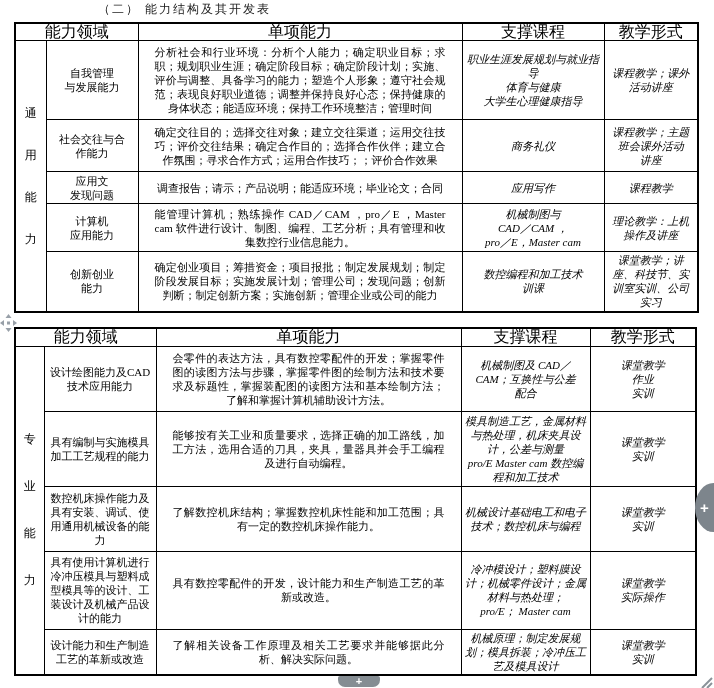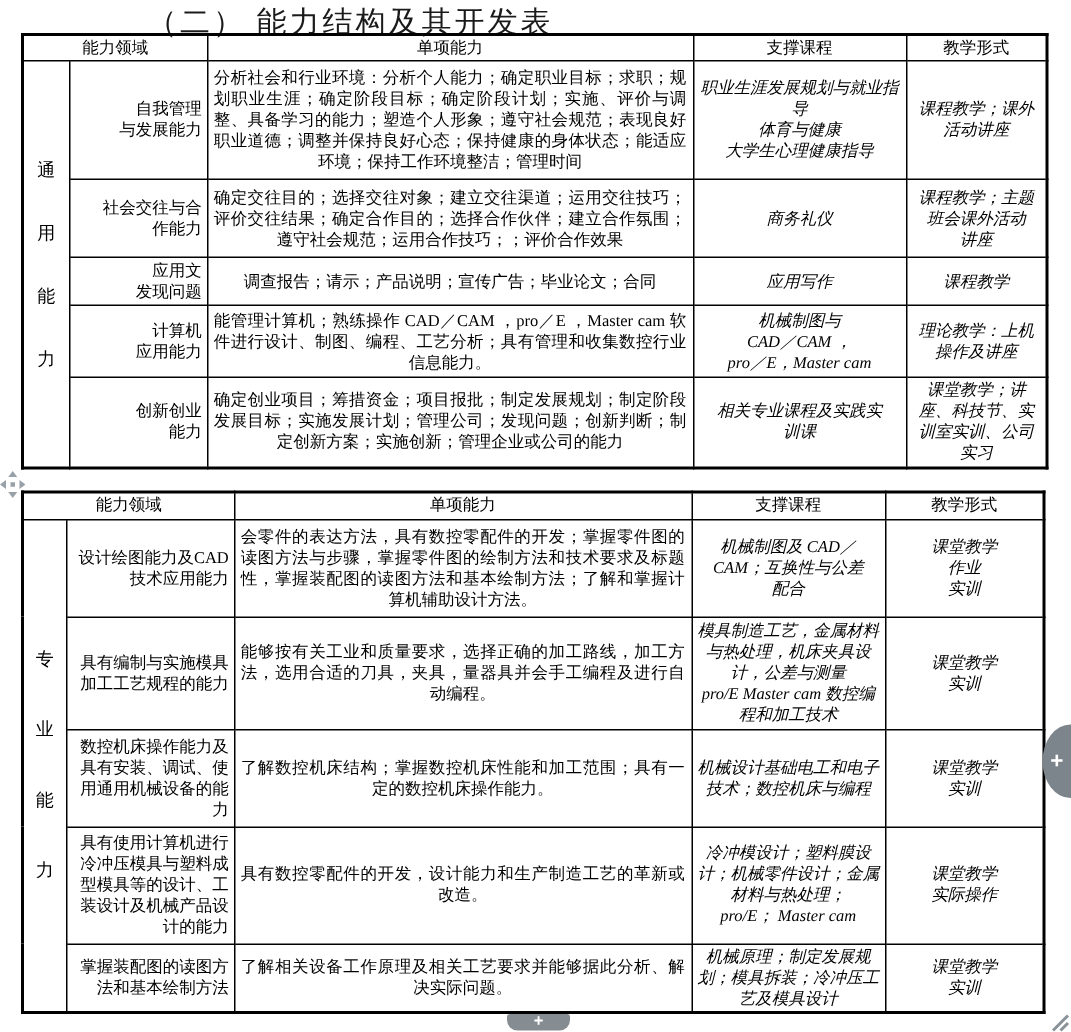--- a/index.html
+++ b/index.html
@@ -1,40 +1,40 @@
 <!DOCTYPE html>
 <html><head>
 <meta charset="utf-8">
 <style>
   html,body{margin:0;padding:0;}
   body{
     width:714px;height:688px;background:#ffffff;position:relative;overflow:hidden;
     font-family:"Liberation Serif","DejaVu Serif",serif;color:#000;
   }
   .doc-title{
-    position:absolute;left:98px;top:1px;font-size:20px;letter-spacing:2px;
+    position:absolute;left:98px;top:1px;font-size:12px;letter-spacing:2px;
     white-space:nowrap;color:#1a1a1a;
   }
   table.doc-table{
     position:absolute;border-collapse:collapse;table-layout:fixed;
     border:2px solid #000;
   }
   .doc-table th,.doc-table td{
     border:1px solid #000;padding:1px 3px;font-weight:normal;
     font-size:11px;line-height:14px;vertical-align:middle;text-align:center;
     overflow:hidden;
   }
-  .doc-table th{font-size:11px;line-height:14px;margin-top:27px;}
+  .doc-table th{font-size:16px;line-height:14px;margin-top:27px;}
   td.cell-domain{
     font-size:12px;line-height:42px;white-space:pre-line;padding:0;
   }
   #table2 td.cell-domain{line-height:47px;}
-  td.cell-ability{white-space:pre-line;text-align:right;}
+  td.cell-ability{white-space:pre-line;}
   td.cell-detail{
-    text-align:justify;text-align-last:center;padding:1px 4px;
+    text-align:justify;text-align-last:center;padding:1px 16px;
   }
   td.cell-courses,td.cell-format{white-space:pre-line;font-style:italic;}
   #table1{left:14px;top:22px;width:684px;}
   #table2{left:14px;top:327px;width:681px;}
   #table1 tr.hdr{height:15px;}
   #table1 tr.r0{height:79px;}
   #table1 tr.r1{height:52px;}
   #table1 tr.r2{height:32px;}
   #table1 tr.r3{height:48px;}
   #table1 tr.r4{height:60px;}
@@ -94,48 +94,48 @@
     <td class="cell-detail">分析社会和行业环境：分析个人能力；确定职业目标；求职；规划职业生涯；确定阶段目标；确定阶段计划；实施、评价与调整、具备学习的能力；塑造个人形象；遵守社会规范；表现良好职业道德；调整并保持良好心态；保持健康的身体状态；能适应环境；保持工作环境整洁；管理时间</td>
     <td class="cell-courses">职业生涯发展规划与就业指导
 体育与健康
 大学生心理健康指导</td>
     <td class="cell-format">课程教学；课外
 活动讲座</td>
   </tr>
   <tr class="r1">
     <td class="cell-ability">社会交往与合
 作能力</td>
-    <td class="cell-detail">确定交往目的；选择交往对象；建立交往渠道；运用交往技巧；评价交往结果；确定合作目的；选择合作伙伴；建立合作氛围；遵守社会规范；运用合作技巧；；评价合作效果</td>
+    <td class="cell-detail">确定交往目的；选择交往对象；建立交往渠道；运用交往技巧；评价交往结果；确定合作目的；选择合作伙伴；建立合作氛围；寻求合作方式；运用合作技巧；；评价合作效果</td>
     <td class="cell-courses">商务礼仪</td>
     <td class="cell-format">课程教学；主题
 班会课外活动
 讲座</td>
   </tr>
   <tr class="r2">
     <td class="cell-ability">应用文
 发现问题</td>
-    <td class="cell-detail">调查报告；请示；产品说明；宣传广告；毕业论文；合同</td>
+    <td class="cell-detail">调查报告；请示；产品说明；能适应环境；毕业论文；合同</td>
     <td class="cell-courses">应用写作</td>
     <td class="cell-format">课程教学</td>
   </tr>
   <tr class="r3">
     <td class="cell-ability">计算机
 应用能力</td>
     <td class="cell-detail">能管理计算机；熟练操作 CAD／CAM ，pro／E ，Master cam 软件进行设计、制图、编程、工艺分析；具有管理和收集数控行业信息能力。</td>
     <td class="cell-courses">机械制图与
 CAD／CAM ，
 pro／E，Master cam</td>
     <td class="cell-format">理论教学：上机
 操作及讲座</td>
   </tr>
   <tr class="r4">
     <td class="cell-ability">创新创业
 能力</td>
     <td class="cell-detail">确定创业项目；筹措资金；项目报批；制定发展规划；制定阶段发展目标；实施发展计划；管理公司；发现问题；创新判断；制定创新方案；实施创新；管理企业或公司的能力</td>
-    <td class="cell-courses">相关专业课程及实践实
+    <td class="cell-courses">数控编程和加工技术
 训课</td>
     <td class="cell-format">课堂教学；讲
 座、科技节、实
 训室实训、公司
 实习</td>
   </tr>
 </tbody>
   </table>
 
 <table class="doc-table" id="table2">
@@ -184,21 +184,21 @@
   </tr>
   <tr class="r3">
     <td class="cell-ability">具有使用计算机进行冷冲压模具与塑料成型模具等的设计、工装设计及机械产品设计的能力</td>
     <td class="cell-detail">具有数控零配件的开发，设计能力和生产制造工艺的革新或改造。</td>
     <td class="cell-courses">冷冲模设计；塑料膜设计；机械零件设计；金属材料与热处理；
 pro/E；  Master cam</td>
     <td class="cell-format">课堂教学
 实际操作</td>
   </tr>
   <tr class="r4">
-    <td class="cell-ability">掌握装配图的读图方法和基本绘制方法</td>
+    <td class="cell-ability">设计能力和生产制造工艺的革新或改造</td>
     <td class="cell-detail">了解相关设备工作原理及相关工艺要求并能够据此分析、解决实际问题。</td>
     <td class="cell-courses">机械原理；制定发展规划；模具拆装；冷冲压工艺及模具设计</td>
     <td class="cell-format">课堂教学
 实训</td>
   </tr>
 </tbody>
   </table>
 
 <span class="move-handle">
   <svg width="17" height="18" viewBox="0 0 17 18">

